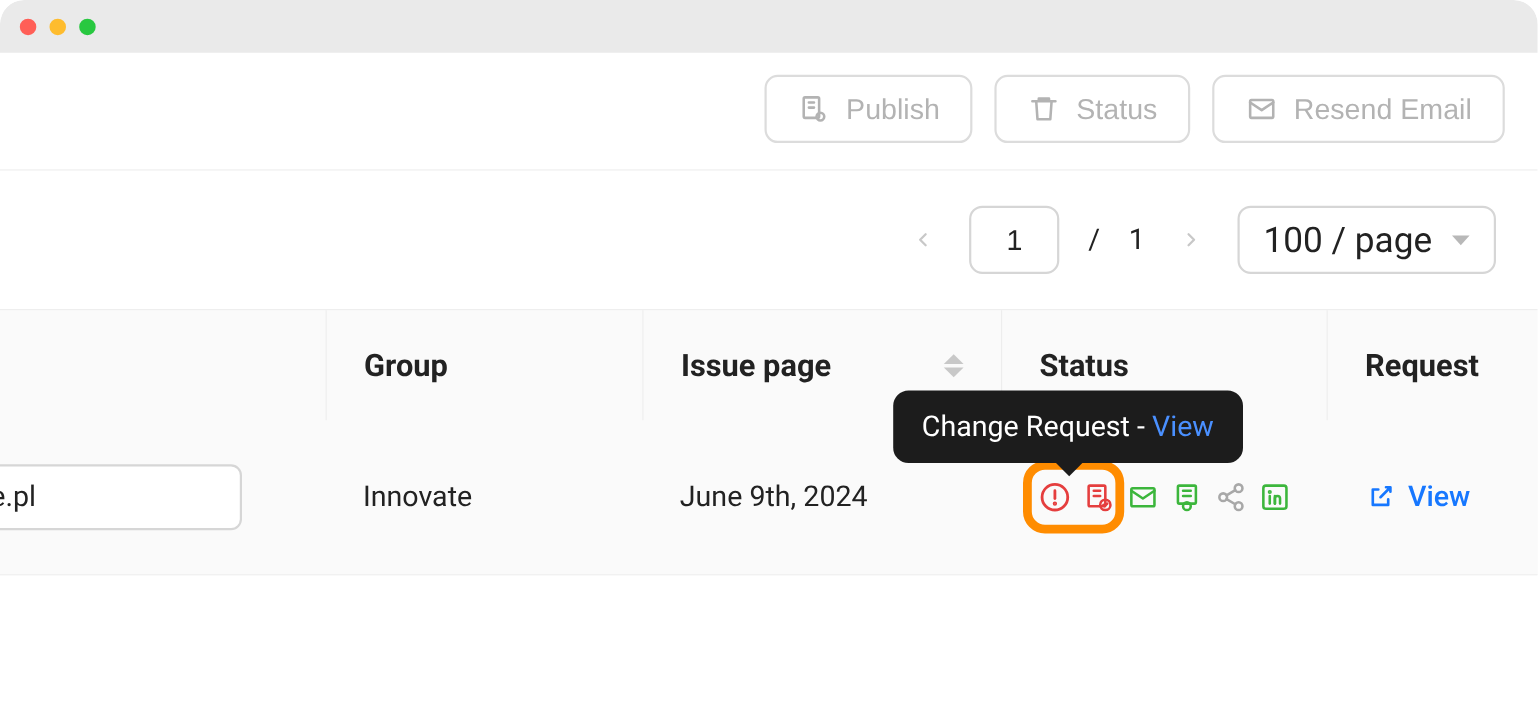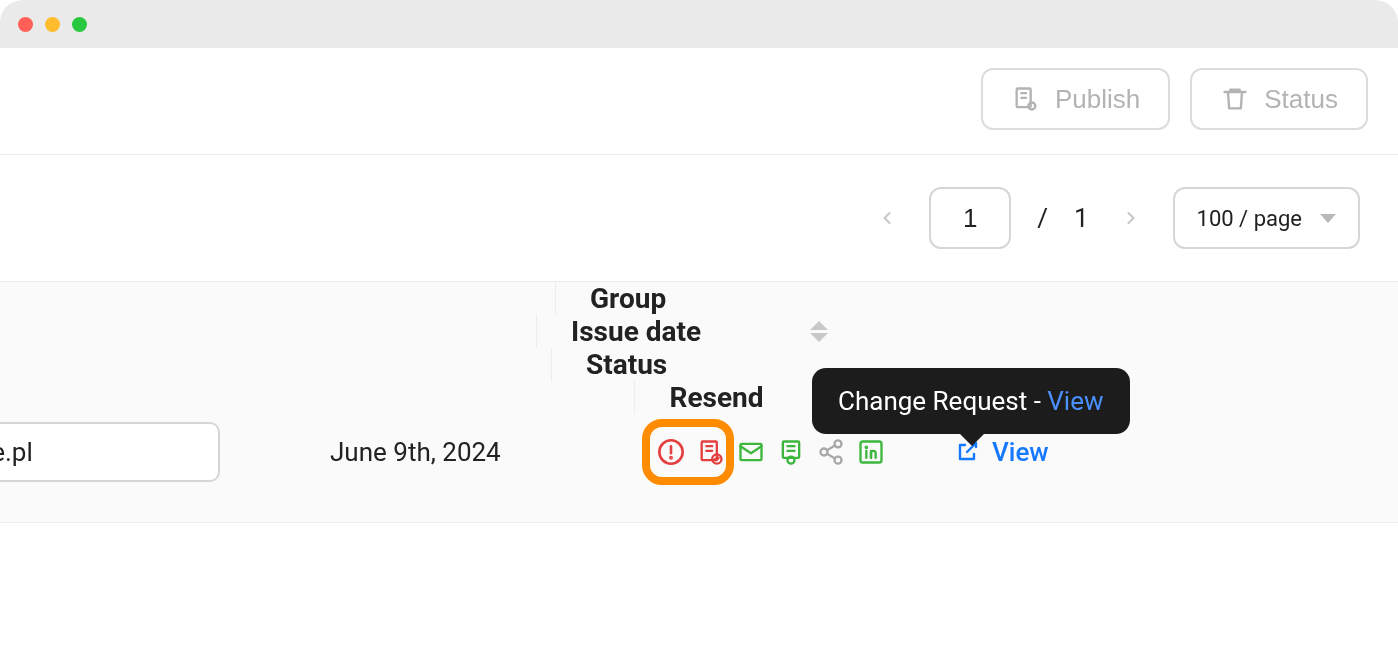--- a/index.html
+++ b/index.html
@@ -86,21 +86,21 @@
   .page-sep { font-size: 26px; color: #222; }
   .page-total { font-size: 26px; color: #222; }
   .page-size {
     height: 62px;
     border: 2px solid #d6d6d6;
     border-radius: 12px;
     padding: 0 22px;
     display: inline-flex;
     align-items: center;
     gap: 18px;
-    font-size: 22px;
+    font-size: 32px;
     color: #222;
     cursor: pointer;
   }
   .caret-down {
     width: 0; height: 0;
     border-left: 8px solid transparent;
     border-right: 8px solid transparent;
     border-top: 9px solid #b8b8b8;
   }
 
@@ -108,21 +108,20 @@
     background: #fafafa;
     border-top: 1px solid #ededed;
     border-bottom: 1px solid #ededed;
   }
   .thead-row, .tbody-row {
     display: flex;
     align-items: center;
   }
   .thead-row {
     height: 100px;
-    flex-direction: column;
   }
   .col-0 { width: 296px; padding-left: 0; } 
   .col-1 { width: 288px; padding-left: 34px; border-left: 1px solid #ededed; }
   .col-2 { width: 326px; padding-left: 34px; border-left: 1px solid #ededed; position: relative; }
   .col-3 { width: 296px; padding-left: 34px; border-left: 1px solid #ededed; }
   .col-4 { flex: 1; padding-left: 34px; border-left: 1px solid #ededed; }
   .thead-row .cell {
     font-size: 28px;
     font-weight: 700;
     color: #222;
@@ -194,21 +193,21 @@
     width: 30px;
     height: 30px;
     display: inline-flex;
     align-items: center;
     justify-content: center;
   }
 
   .tooltip {
     position: absolute;
     left: 812px;
-    top: 368px;
+    top: 355px;
     background: #1c1c1c;
     color: #fff;
     font-size: 26px;
     padding: 18px 26px;
     border-radius: 14px;
     white-space: nowrap;
     z-index: 10;
   }
   .tooltip::after {
     content: "";
@@ -254,20 +253,29 @@
       <span>Publish</span>
     </button>
     <button class="btn">
       <span class="icon-slot">
         <svg width="28" height="28" viewBox="0 0 24 24" fill="none" stroke="currentColor" stroke-width="2" stroke-linecap="round" stroke-linejoin="round">
             <path d="M3 6h18M8 6V4h8v2M6 6l1 14h10l1-14"></path>
           </svg>
       </span>
       <span>Status</span>
     </button>
+    <button class="btn">
+      <span class="icon-slot">
+        <svg width="28" height="28" viewBox="0 0 24 24" fill="none" stroke="currentColor" stroke-width="2" stroke-linecap="round" stroke-linejoin="round">
+            <rect x="3" y="5" width="18" height="14" rx="1"></rect>
+            <path d="M3 7l9 6 9-6"></path>
+          </svg>
+      </span>
+      <span>Resend Email</span>
+    </button>
   </div>
 
   <div class="pagination-row">
     <span class="page-arrow">
       <svg width="20" height="20" viewBox="0 0 24 24" fill="none" stroke="#c8c8c8" stroke-width="2.5" stroke-linecap="round" stroke-linejoin="round">
           <polyline points="15 18 9 12 15 6"></polyline>
         </svg>
     </span>
     <input class="page-input" value="1" style="">
     <span class="page-sep">/</span>
@@ -283,39 +291,42 @@
     </div>
   </div>
 
   <div class="table-wrap">
     <div class="thead-row">
       <div class="cell col-0"></div>
       <div class="cell col-1">
         <span>Group</span>
       </div>
       <div class="cell col-2">
-        <span>Issue date</span>
+        <span>Issue page</span>
         <span class="sort-arrows">
           <span class="sort-up"></span>
           <span class="sort-down"></span>
         </span>
       </div>
       <div class="cell col-3">
         <span>Status</span>
       </div>
       <div class="cell col-4">
-        <span>Resend</span>
+        <span>Request</span>
       </div>
     </div>
 
     <div class="tbody-row">
       <div class="cell col-0">
         <div class="truncated-box">
           <span>ole.pl</span>
         </div>
+      </div>
+      <div class="cell col-1">
+        <span>Innovate</span>
       </div>
       <div class="cell col-2">
         <span>June 9th, 2024</span>
       </div>
       <div class="cell col-3">
         <div class="status-icons">
           <div class="highlight-pill"></div>
           <span class="icon-slot">
             <svg width="28" height="28" viewBox="0 0 24 24" fill="none" stroke="#e53e3e" stroke-width="2.2" stroke-linecap="round" stroke-linejoin="round">
                 <circle cx="12" cy="12" r="10"></circle>

